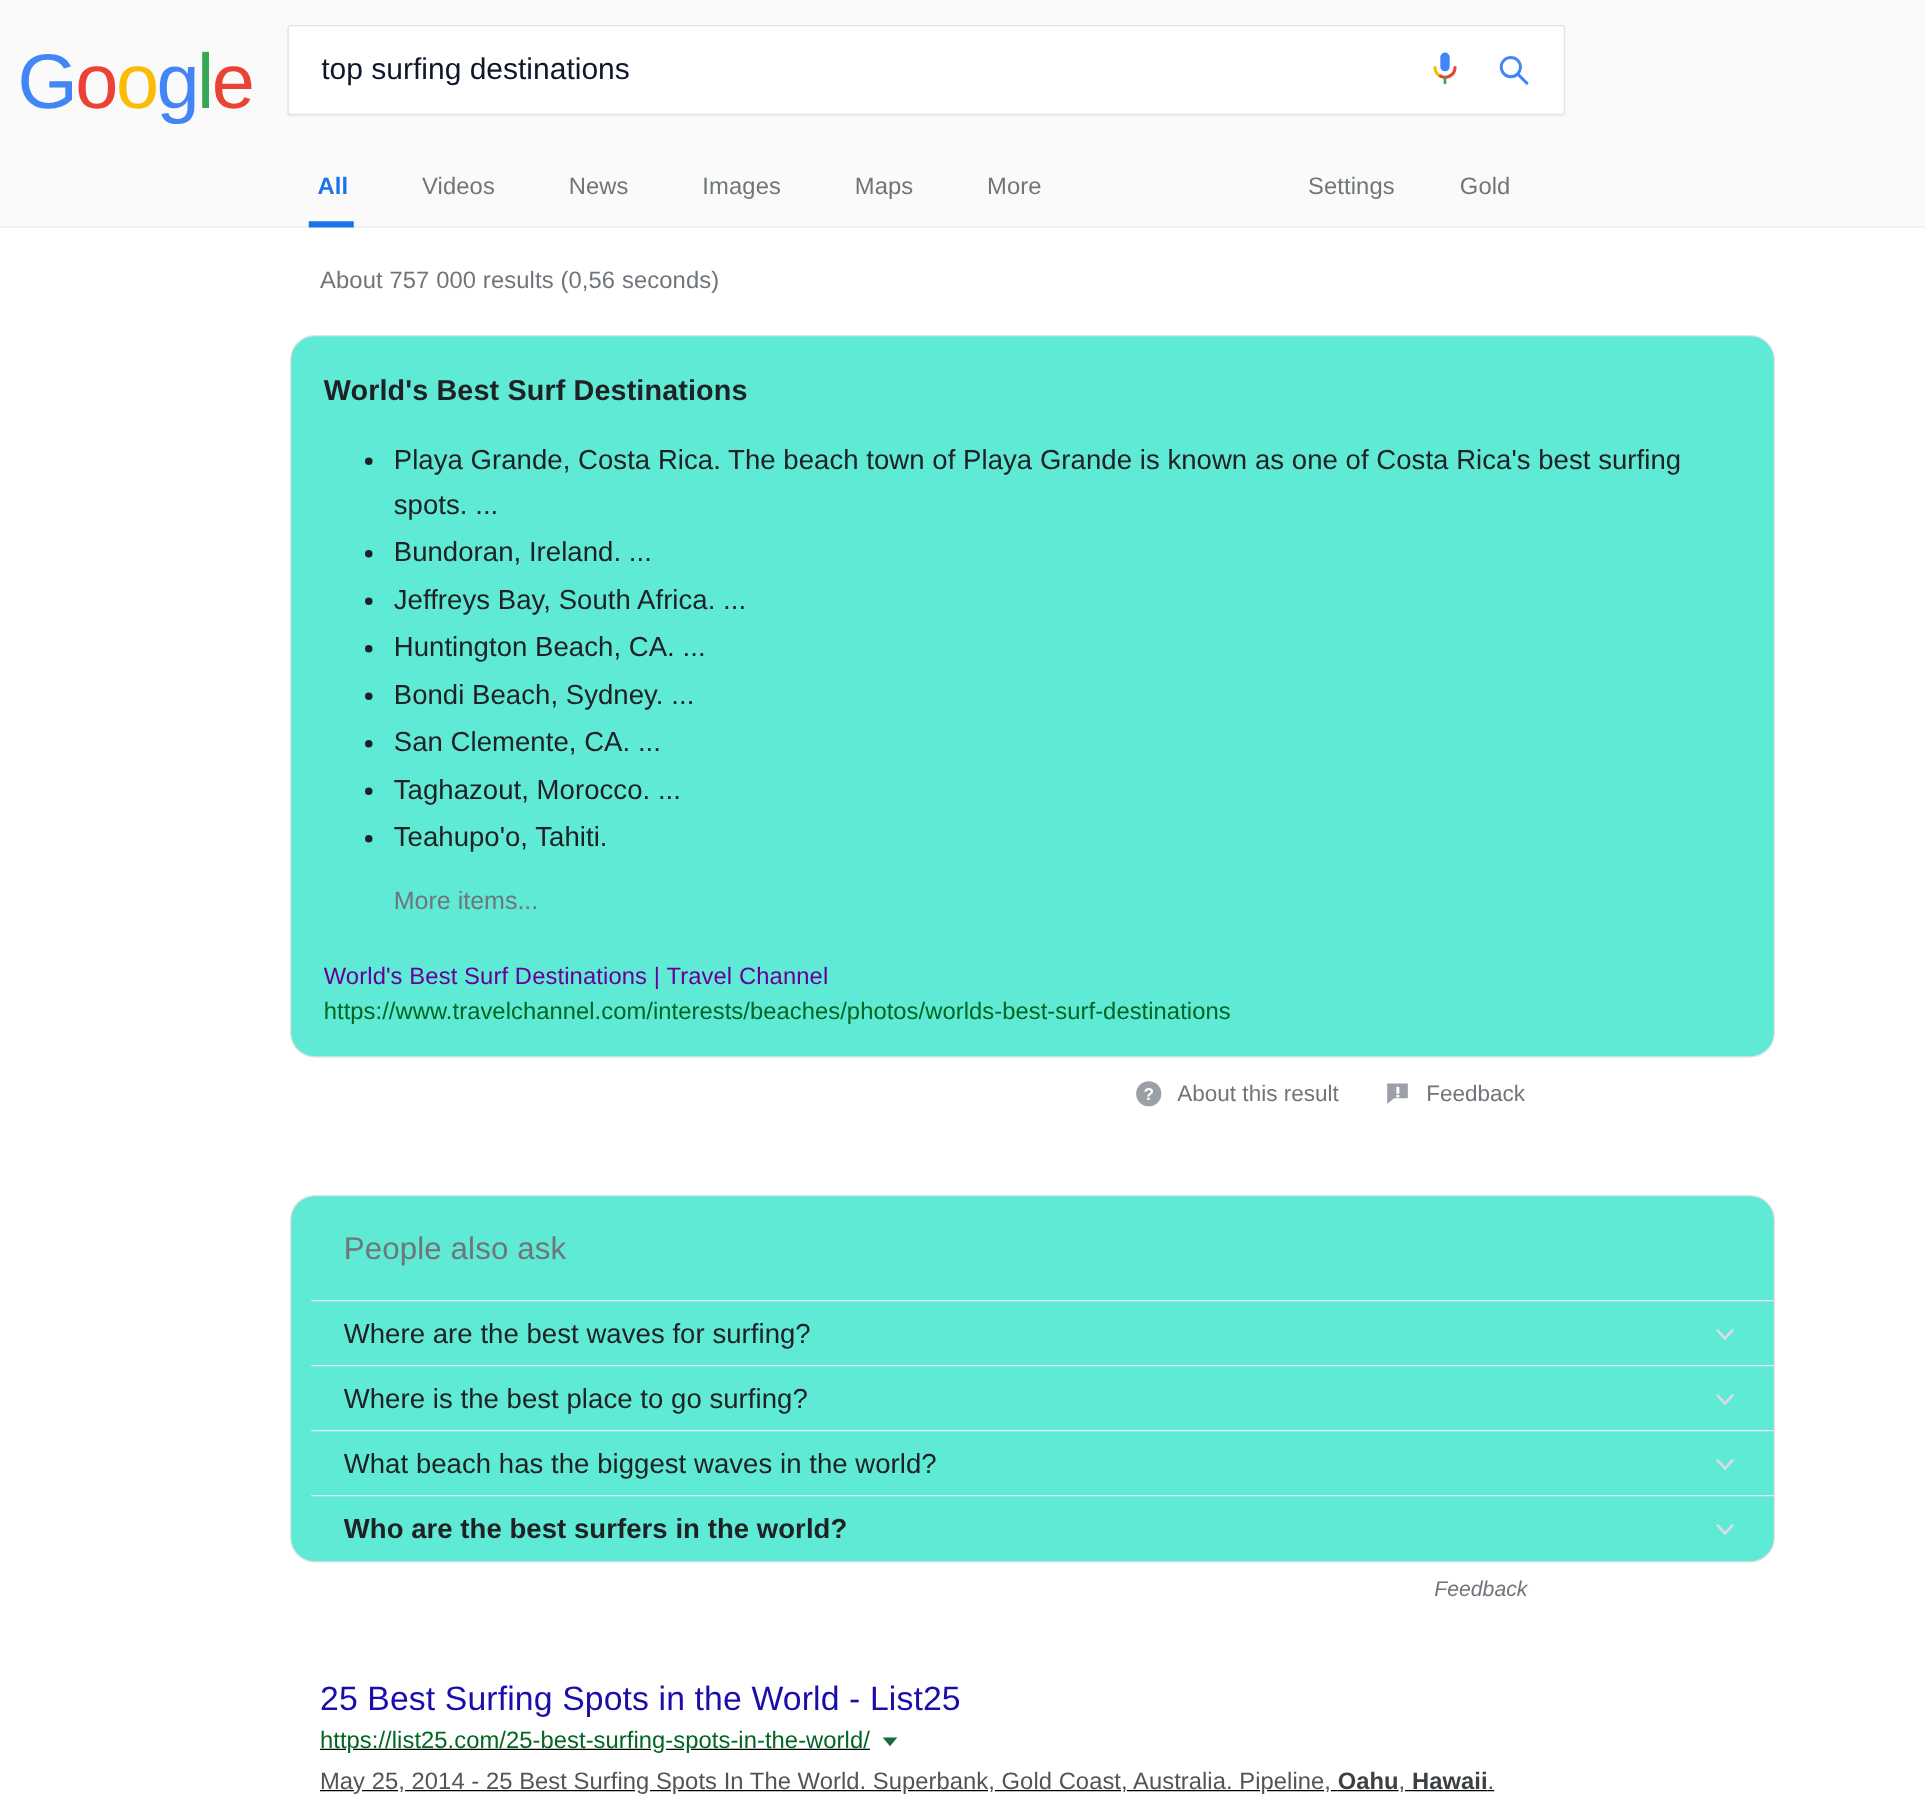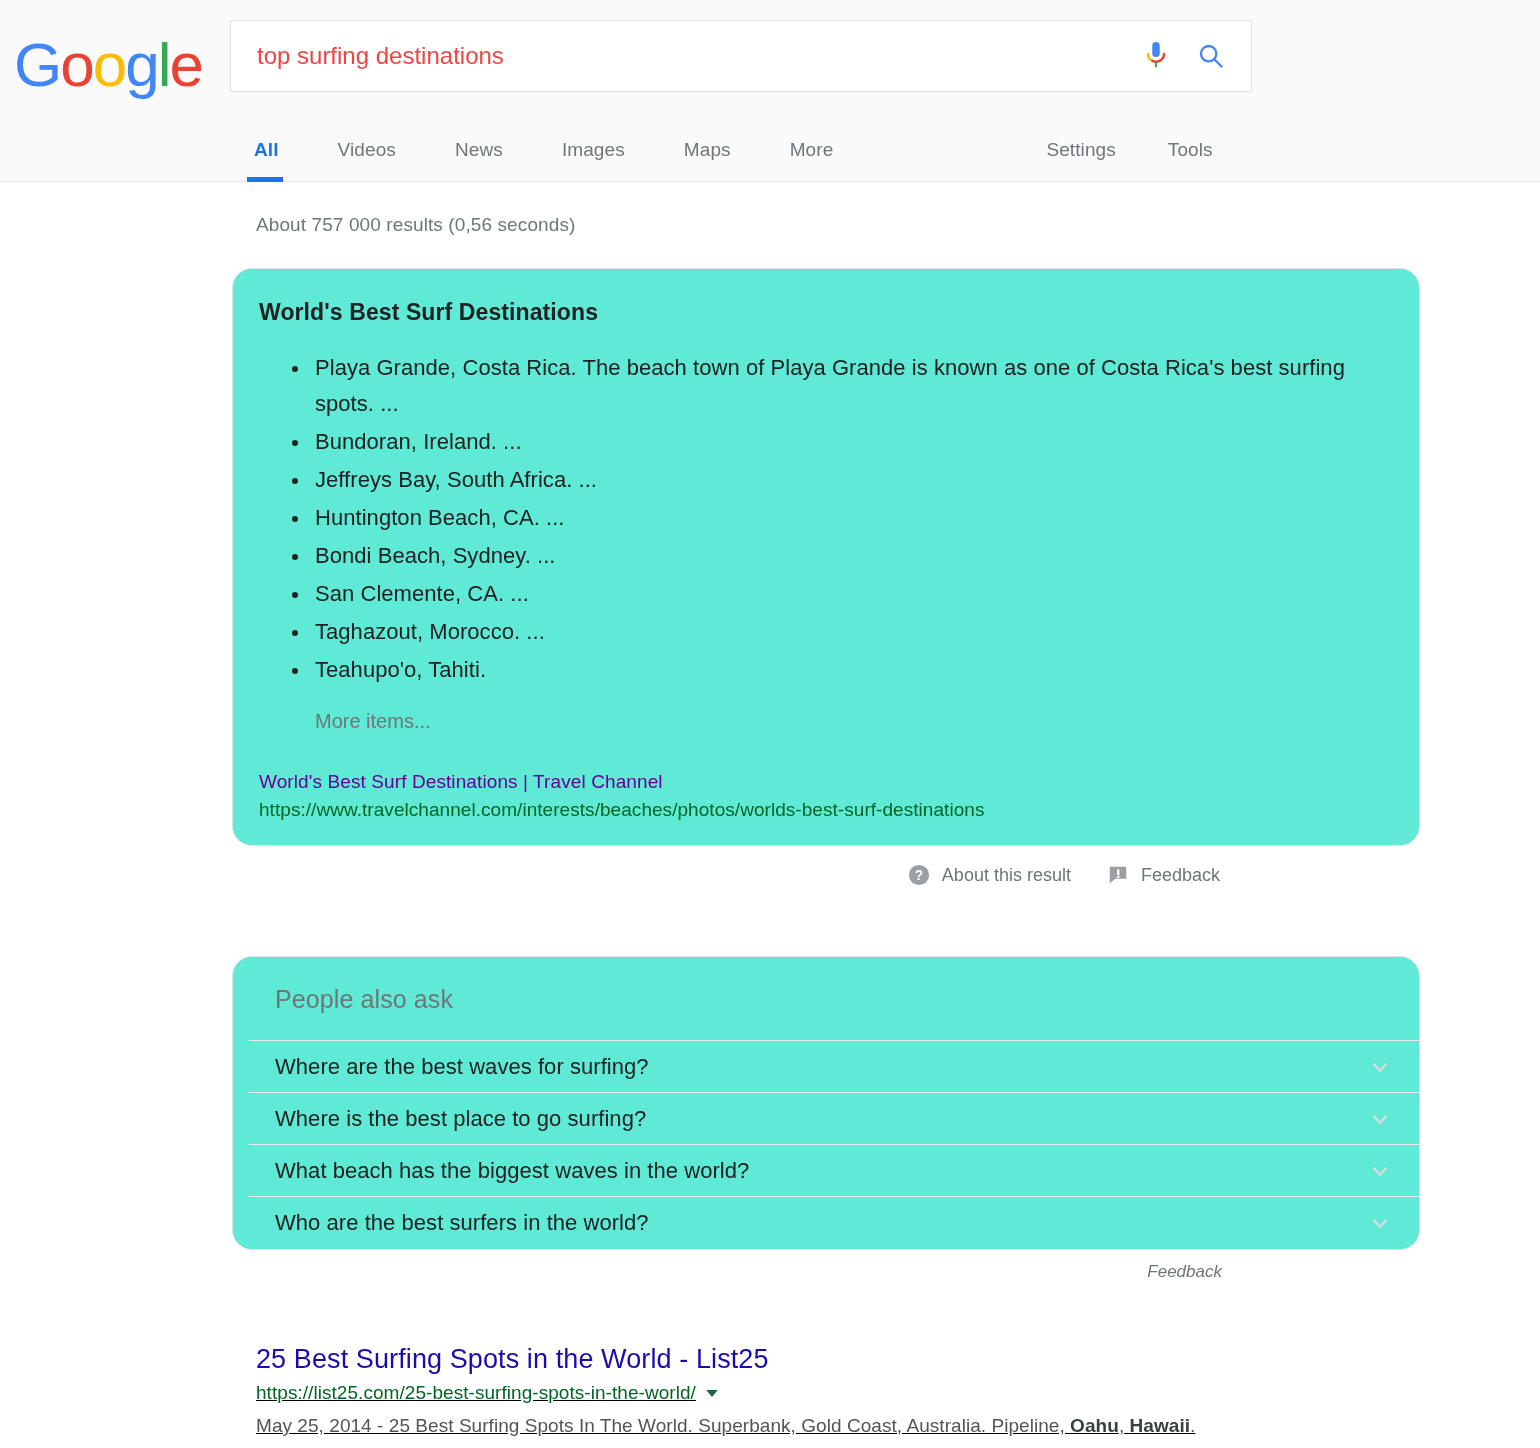--- a/index.html
+++ b/index.html
@@ -49,21 +49,21 @@
     box-shadow: 0 1px 1px rgba(0,0,0,0.04);
     display: flex;
     align-items: center;
   }
   .search-input {
     border: 0;
     outline: none;
     flex: 1;
     font-family: "Liberation Sans", sans-serif;
     font-size: 24px;
-    color: #ef4444;
+    color: #0f172a;
     padding: 0 24px 0 26px;
     background: transparent;
     height: 100%;
   }
   .search-actions {
     display: flex;
     align-items: center;
     gap: 28px;
     padding-right: 26px;
   }
@@ -226,21 +226,21 @@
   }
   .paa-row {
     display: flex;
     align-items: center;
     justify-content: space-between;
     padding: 0 26px;
     height: 52px;
     border-bottom: 1px solid #ebebeb;
     cursor: pointer;
   }
-  .paa-row:last-child { border-bottom: 0; }
+  .paa-row:last-child { border-bottom: 0; font-weight: bold; }
   .paa-question {
     font-size: 22px;
     color: #202124;
     letter-spacing: 0.05px;
   }
   .paa-feedback {
     width: 1014px;
     text-align: right;
     font-size: 17px;
     font-style: italic;
@@ -328,21 +328,21 @@
     <div class="nav-left">
       <a class="tab active">All</a>
       <a class="tab">Videos</a>
       <a class="tab">News</a>
       <a class="tab">Images</a>
       <a class="tab">Maps</a>
       <a class="tab">More</a>
     </div>
     <div class="nav-right">
       <a class="tab tool">Settings</a>
-      <a class="tab tool">Tools</a>
+      <a class="tab tool">Gold</a>
     </div>
   </div>
 
 </div>
 
 <div class="main">
 
   <div class="result-stats">About 757 000 results (0,56 seconds)</div>
 
   <div class="card snippet-card">

